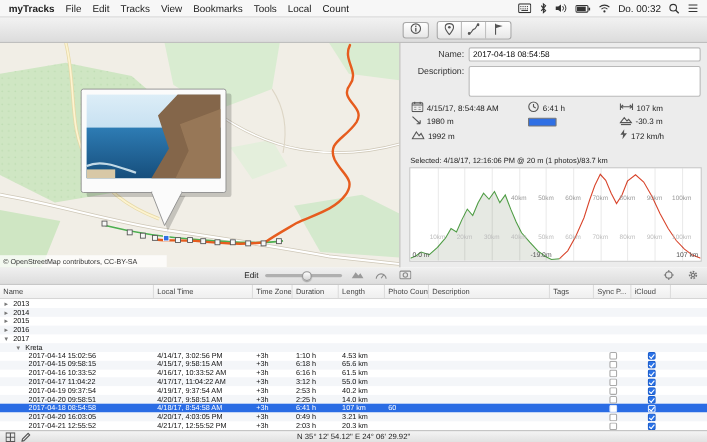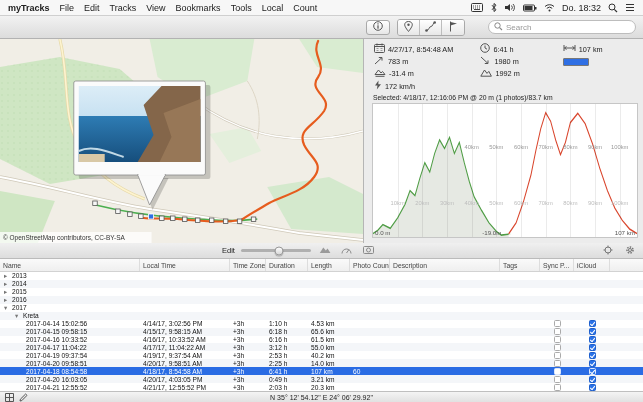--- a/index.html
+++ b/index.html
@@ -134,21 +134,21 @@
             <rect x="1.5" y="2" width="8" height="4" fill="#333"></rect>
             <rect x="12" y="3" width="1.5" height="2.5" fill="#333"></rect>
           </svg>
         </span>
       <span class="mb-ic">
           <svg width="11" height="9">
             <path d="M1 3.5 A6.5 6.5 0 0 1 10 3.5 M2.8 5.3 A4 4 0 0 1 8.2 5.3" stroke="#333" fill="none" stroke-width="1"></path>
             <circle cx="5.5" cy="7.4" r="1" fill="#333"></circle>
           </svg>
         </span>
-      <span class="clock">Do. 18:32</span>
+      <span class="clock">Do. 00:32</span>
       <span class="mb-ic">
           <svg width="10" height="10">
             <circle cx="4" cy="4" r="3" stroke="#333" fill="none"></circle>
             <path d="M6.3 6.3 L9 9" stroke="#333" stroke-width="1.2"></path>
           </svg>
         </span>
       <span class="mb-ic">
           <svg width="10" height="9">
             <path d="M1 1.5h8M1 4.5h8M1 7.5h8" stroke="#333" stroke-width="1"></path>
           </svg>
@@ -178,27 +178,20 @@
               <circle cx="1.5" cy="9.5" r="1.3" fill="#555"></circle>
               <circle cx="9.7" cy="1.5" r="1.3" fill="#555"></circle>
             </svg></span>
         </div>
       <div class="seg">
           <span><svg width="9" height="11">
               <path d="M1.5 0.5 V10.5" stroke="#555"></path>
               <path d="M1.5 1 L8 2.6 L1.5 4.6 Z" fill="#555"></path>
             </svg></span>
         </div>
-    </div>
-    <div class="searchbox">
-      <span><svg width="9" height="9">
-            <circle cx="3.5" cy="3.5" r="2.7" stroke="#888" fill="none"></circle>
-            <path d="M5.6 5.6 L8 8" stroke="#888" stroke-width="1.1"></path>
-          </svg></span>
-      <input placeholder="Search" style="">
     </div>
   </div>
 
   <div class="content">
 
     <div class="mapwrap">
       <svg viewBox="0 0 364 204" preserveAspectRatio="none">
         <defs>
           <pattern id="dots" width="6" height="6" patternUnits="userSpaceOnUse">
               <circle cx="2" cy="2" r="0.8" fill="#b7d8ab"></circle>
@@ -263,66 +256,68 @@
             <path d="M79,112 C92,106 106,112 124,118" stroke="#dff0f6" stroke-width="2" fill="none" opacity="0.85"></path>
             <rect x="79" y="115" width="26" height="8" fill="#d8c8a6"></rect>
           </g>
         </g>
         <rect x="0" y="193" width="152" height="11" fill="#ffffff" opacity="0.75"></rect>
         <text x="3" y="201" font-size="6.5" fill="#333">© OpenStreetMap contributors, CC-BY-SA</text>
       </svg>
     </div>
 
     <div class="panel">
+      <div class="frow">
+        <span class="flabel">Name:</span>
+        <input value="2017-04-18 08:54:58" style="">
+      </div>
+      <div class="frow" style="align-items:flex-start">
+        <span class="flabel">Description:</span>
+        <textarea style=""></textarea>
+      </div>
       <div class="stats">
         <div class="stat">
             <span><svg width="11" height="10">
                 <rect x="0.5" y="1.5" width="10" height="8" rx="1" fill="none" stroke="#555"></rect>
                 <path d="M0.5 3.5 H10.5" stroke="#555"></path>
                 <path d="M3 0.5 V2.5 M8 0.5 V2.5" stroke="#555"></path>
                 <path d="M2.5 5.5h2M6.5 5.5h2M2.5 7.5h2M6.5 7.5h2" stroke="#999"></path>
               </svg></span>
-            <span>4/27/17, 8:54:48 AM</span>
+            <span>4/15/17, 8:54:48 AM</span>
           </div>
         <div class="stat">
             <span><svg width="10" height="10">
                 <circle cx="5" cy="5" r="4.3" fill="none" stroke="#555"></circle>
                 <path d="M5 2.5 V5 L7 6.2" stroke="#555" fill="none"></path>
               </svg></span>
             <span>6:41 h</span>
           </div>
         <div class="stat">
             <span><svg width="13" height="8">
                 <path d="M1 1 V7 M12 1 V7" stroke="#555"></path>
                 <path d="M1.5 4 H11.5" stroke="#555"></path>
                 <path d="M3.5 2.5 L1.5 4 L3.5 5.5 M9.5 2.5 L11.5 4 L9.5 5.5" fill="none" stroke="#555"></path>
               </svg></span>
             <span>107 km</span>
           </div>
         <div class="stat">
             <span><svg width="11" height="9">
-                <path d="M1 8 L8 1.5 M8 1.5 H4.8 M8 1.5 V4.6" stroke="#555" fill="none"></path>
-              </svg></span>
-            <span>783 m</span>
-          </div>
-        <div class="stat">
-            <span><svg width="11" height="9">
                 <path d="M1 1 L8 7.5 M8 7.5 H4.8 M8 7.5 V4.4" stroke="#555" fill="none"></path>
               </svg></span>
             <span>1980 m</span>
           </div>
         <div class="stat">
             <span class="swatch" style="background: rgb(47, 111, 228);"></span>
           </div>
         <div class="stat">
             <span><svg width="12" height="9">
                 <path d="M1 6.5 L4.5 2 L7 5 L8.5 3.5 L11 6.5 Z" fill="none" stroke="#555"></path>
                 <path d="M1.5 8.3 H10.5" stroke="#555"></path>
               </svg></span>
-            <span>-31.4 m</span>
+            <span>-30.3 m</span>
           </div>
         <div class="stat">
             <span><svg width="12" height="9">
                 <path d="M0.8 8.2 L4.5 2 L7 5.4 L8.8 3.4 L11.4 8.2 Z" fill="none" stroke="#555"></path>
               </svg></span>
             <span>1992 m</span>
           </div>
         <div class="stat"></div>
         <div class="stat">
             <span><svg width="8" height="10">

